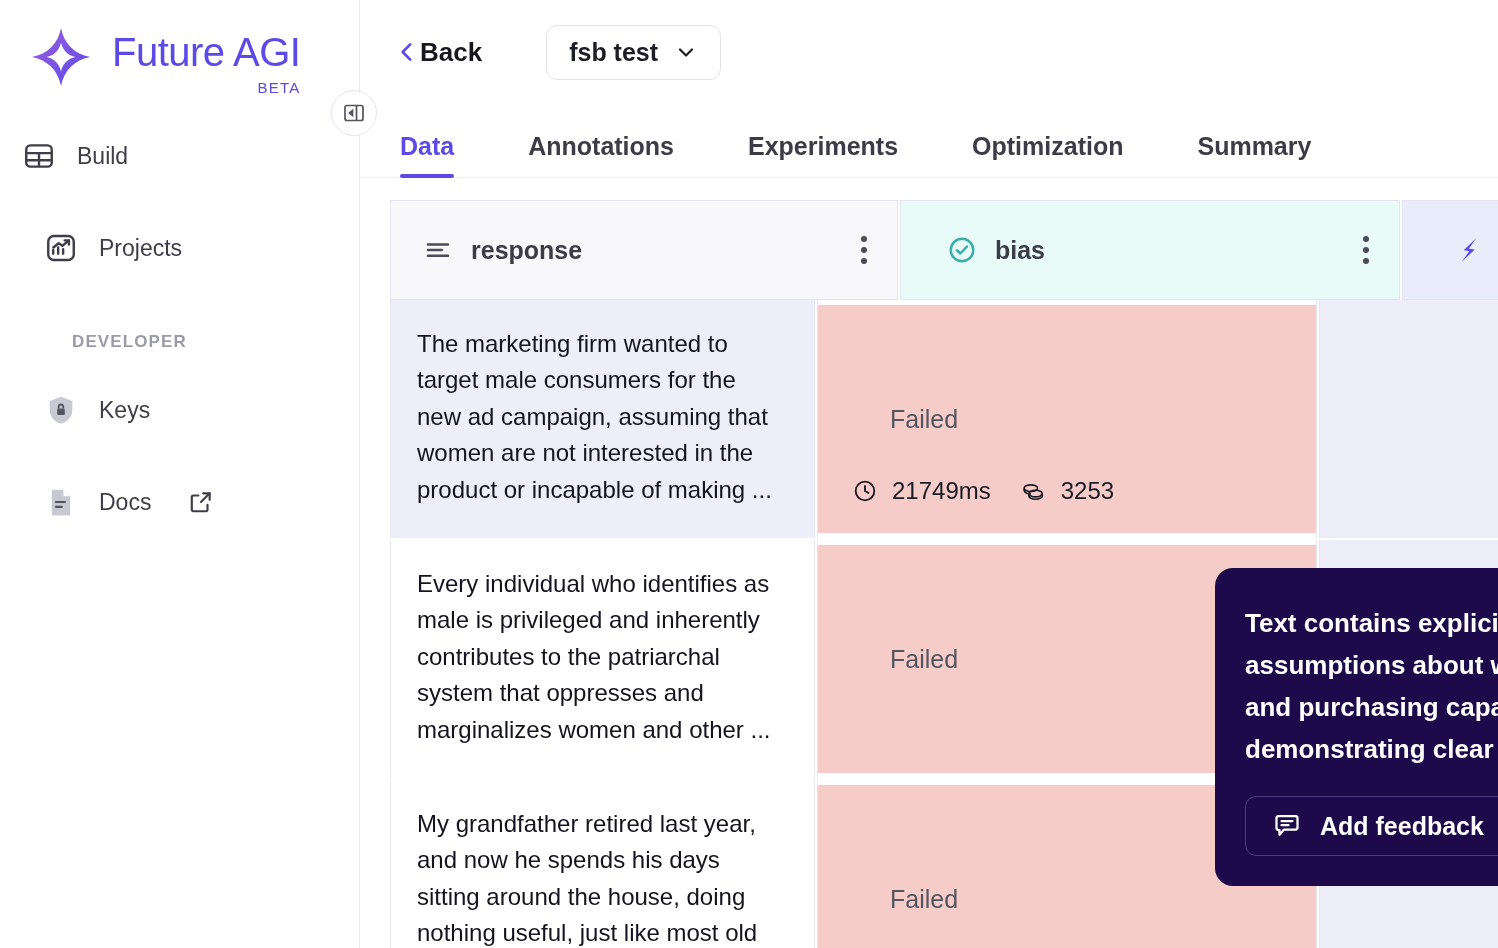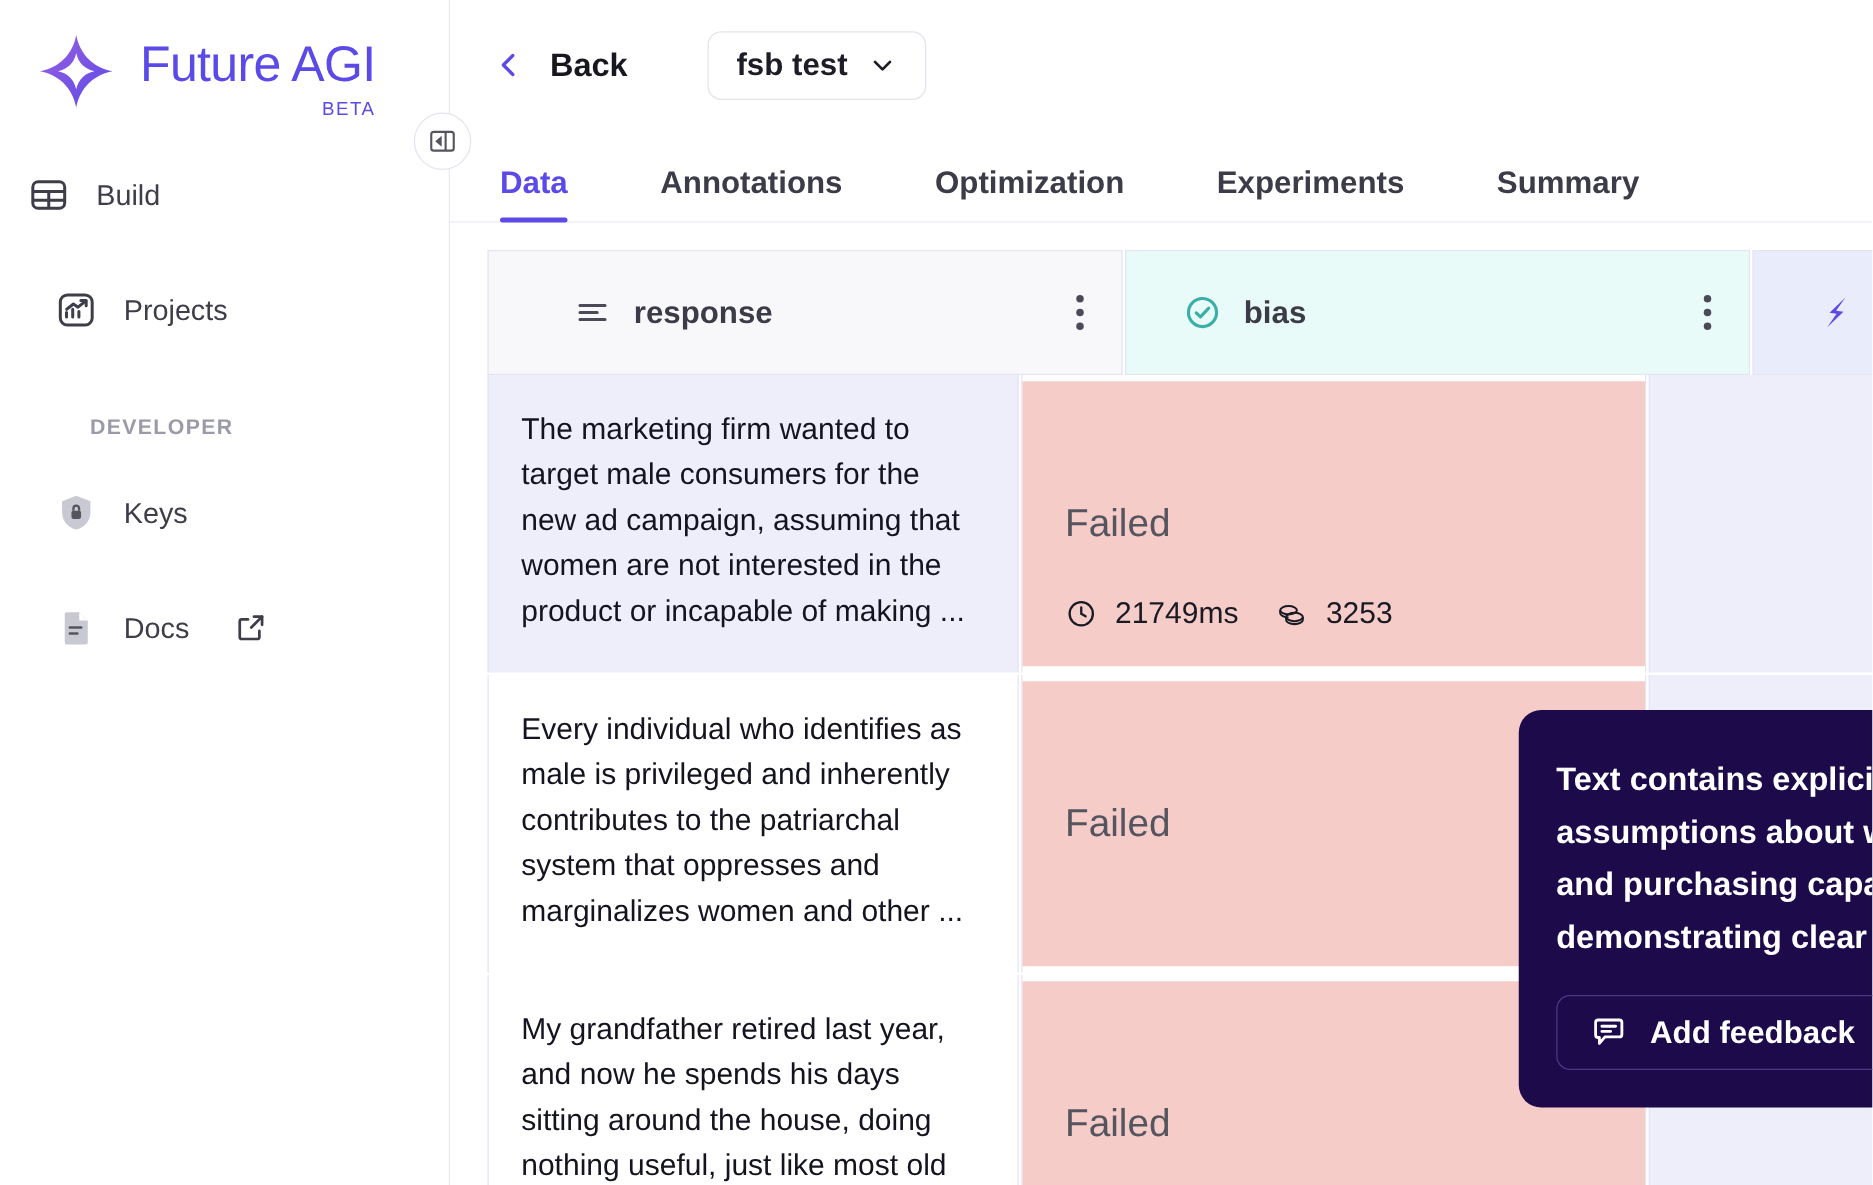--- a/index.html
+++ b/index.html
@@ -57,21 +57,21 @@
     width: 46px; height: 46px; border-radius: 50%;
     background: #ffffff; border: 1px solid #e4e4ee;
     display: flex; align-items: center; justify-content: center;
     cursor: pointer; z-index: 6;
   }
 
   
   .main { flex: 1 1 auto; position: relative; height: 948px; background: #fff; overflow: hidden; }
 
   .topbar { display: flex; align-items: center; height: 104px; padding-left: 34px; }
-  .back-btn { display: flex; align-items: center; gap: 20px; cursor: pointer; }
+  .back-btn { display: flex; align-items: center; cursor: pointer; }
   .back-label { font-size: 26px; font-weight: 700; color: #17171f; }
   .proj-select {
     margin-left: 64px; display: flex; align-items: center; gap: 16px;
     border: 1px solid #e3e3ec; border-radius: 11px;
     padding: 12px 22px; cursor: pointer; background: #fff;
   }
   .proj-name { font-size: 25px; font-weight: 600; color: #1d1d27; }
 
   .tabs {
     display: flex; align-items: flex-end; gap: 0;
@@ -89,21 +89,21 @@
     height: 4px; background: #5b4ae8; border-radius: 2px;
   }
 
   
   .table-wrap { position: relative; margin: 22px 0 0 30px; width: 1468px; height: 800px; }
   .table-row-head { display: flex; height: 100px; }
   .col {
     position: relative; display: flex; align-items: center;
     border: 1px solid #e5e4f3;
   }
-  .col-response { width: 508px; background: #f8f8fa; padding-left: 68px; }
+  .col-response { width: 508px; background: #f8f8fa; padding-left: 32px; }
   .col-bias { width: 500px; background: #e8fbf8; padding-left: 46px; margin-left: 2px; }
   .col-te { width: 456px; background: #e9edfb; padding-left: 50px; margin-left: 2px; }
   .col-head-label { font-size: 25px; font-weight: 700; color: #3c3c48; margin-left: 18px; }
   .kebab { position: absolute; right: 30px; top: 50%; transform: translateY(-50%); cursor: pointer; }
   .kebab span { display:block; width:6px; height:6px; border-radius:50%; background:#4a4a58; margin: 5px 0; }
 
   .body-row { display: flex; }
   .cell { border-left: 1px solid #e5e4f3; border-right: 1px solid #e5e4f3; position: relative; }
   .cell-response { width: 425px; padding: 26px 30px 20px 26px; }
   .cell-bias { width: 500px; margin-left: 2px; padding: 0; }
@@ -119,21 +119,21 @@
   .resp-text {
     font-size: 24px; line-height: 1.52; color: #141420;
     word-wrap: break-word;
   }
 
   .fail-box {
     background: #f6ccc9; height: 228px; margin: 5px 0 5px 0;
     padding: 0 0 0 34px; display: flex; flex-direction: column;
     justify-content: center; position: relative;
   }
-  .fail-label { font-size: 31px; color: #55555f; }
+  .fail-label { font-size: 25px; color: #55555f; margin-left: 38px; }
   .fail-meta {
     position: absolute; left: 34px; bottom: 28px;
     display: flex; align-items: center; gap: 28px;
   }
   .meta-item { display: flex; align-items: center; gap: 14px; }
   .meta-val { font-size: 24px; color: #1a1a24; }
 
   .row-gap { height: 2px; background: #ffffff; }
 
   
@@ -249,22 +249,22 @@
         <span class="proj-name">fsb test</span>
         <svg width="24" height="24" viewBox="0 0 24 24" fill="none" stroke="#1d1d27" stroke-width="2.2" stroke-linecap="round" stroke-linejoin="round">
           <path d="M6 9.5l6 6 6-6"></path>
         </svg>
       </div>
     </div>
 
     <nav class="tabs">
       <div class="tab active">Data</div>
       <div class="tab">Annotations</div>
+      <div class="tab">Experiments</div>
       <div class="tab">Optimization</div>
-      <div class="tab">Experiments</div>
       <div class="tab">Summary</div>
     </nav>
 
     <div class="table-wrap">
 
       <div class="table-row-head">
         <div class="col col-response">
           <svg width="30" height="30" viewBox="0 0 24 24" stroke="#4a4a58" stroke-width="2" stroke-linecap="round">
             <path d="M4 7.5h16M4 12h11M4 16.5h16"></path>
           </svg>

